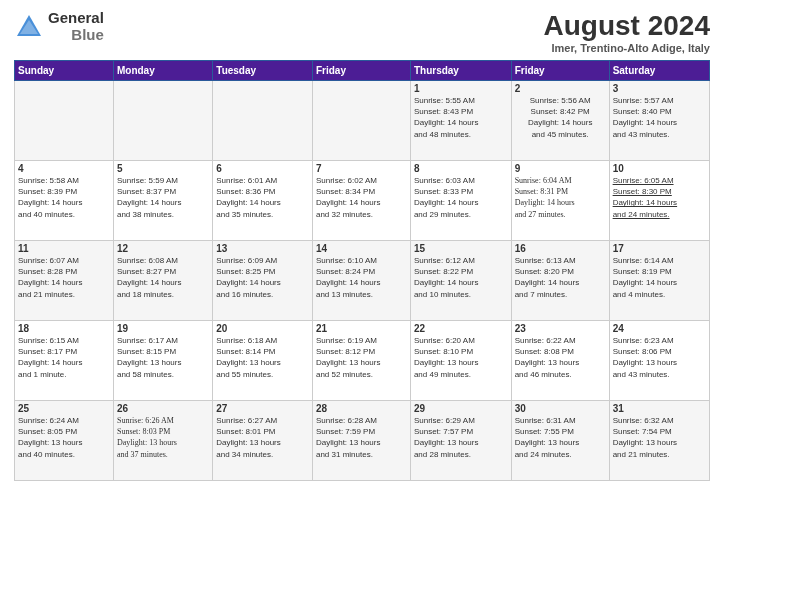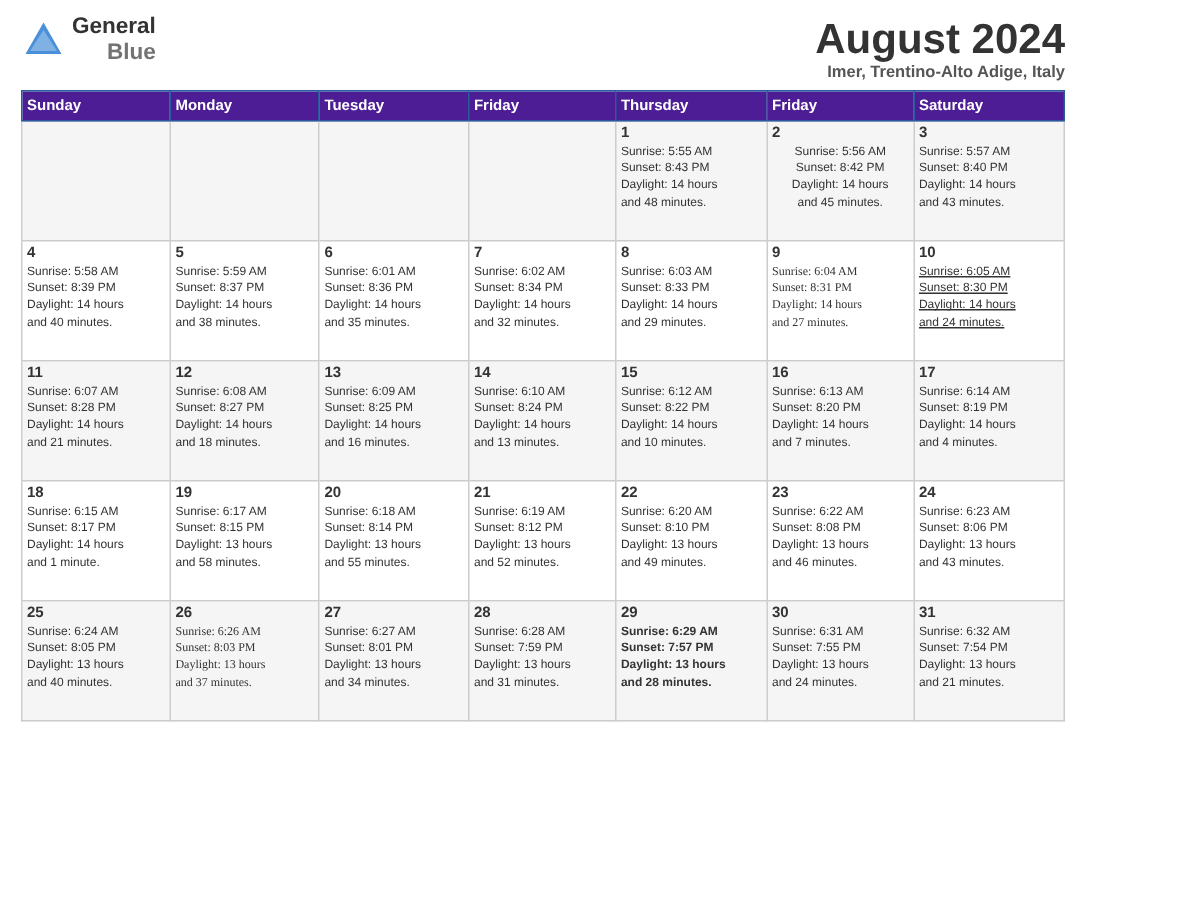--- a/index.html
+++ b/index.html
@@ -340,21 +340,21 @@
           </td>
           <td>
             <div class="day-number">28</div>
             <div class="day-info" style="white-space: pre-line;">Sunrise: 6:28 AM
 Sunset: 7:59 PM
 Daylight: 13 hours
 and 31 minutes.</div>
           </td>
           <td>
             <div class="day-number">29</div>
-            <div class="day-info" style="white-space: pre-line; font-weight: bold;">Sunrise: 6:29 AM
+            <div class="day-info" style="white-space: pre-line;">Sunrise: 6:29 AM
 Sunset: 7:57 PM
 Daylight: 13 hours
 and 28 minutes.</div>
           </td>
           <td>
             <div class="day-number">30</div>
             <div class="day-info" style="white-space: pre-line;">Sunrise: 6:31 AM
 Sunset: 7:55 PM
 Daylight: 13 hours
 and 24 minutes.</div>

